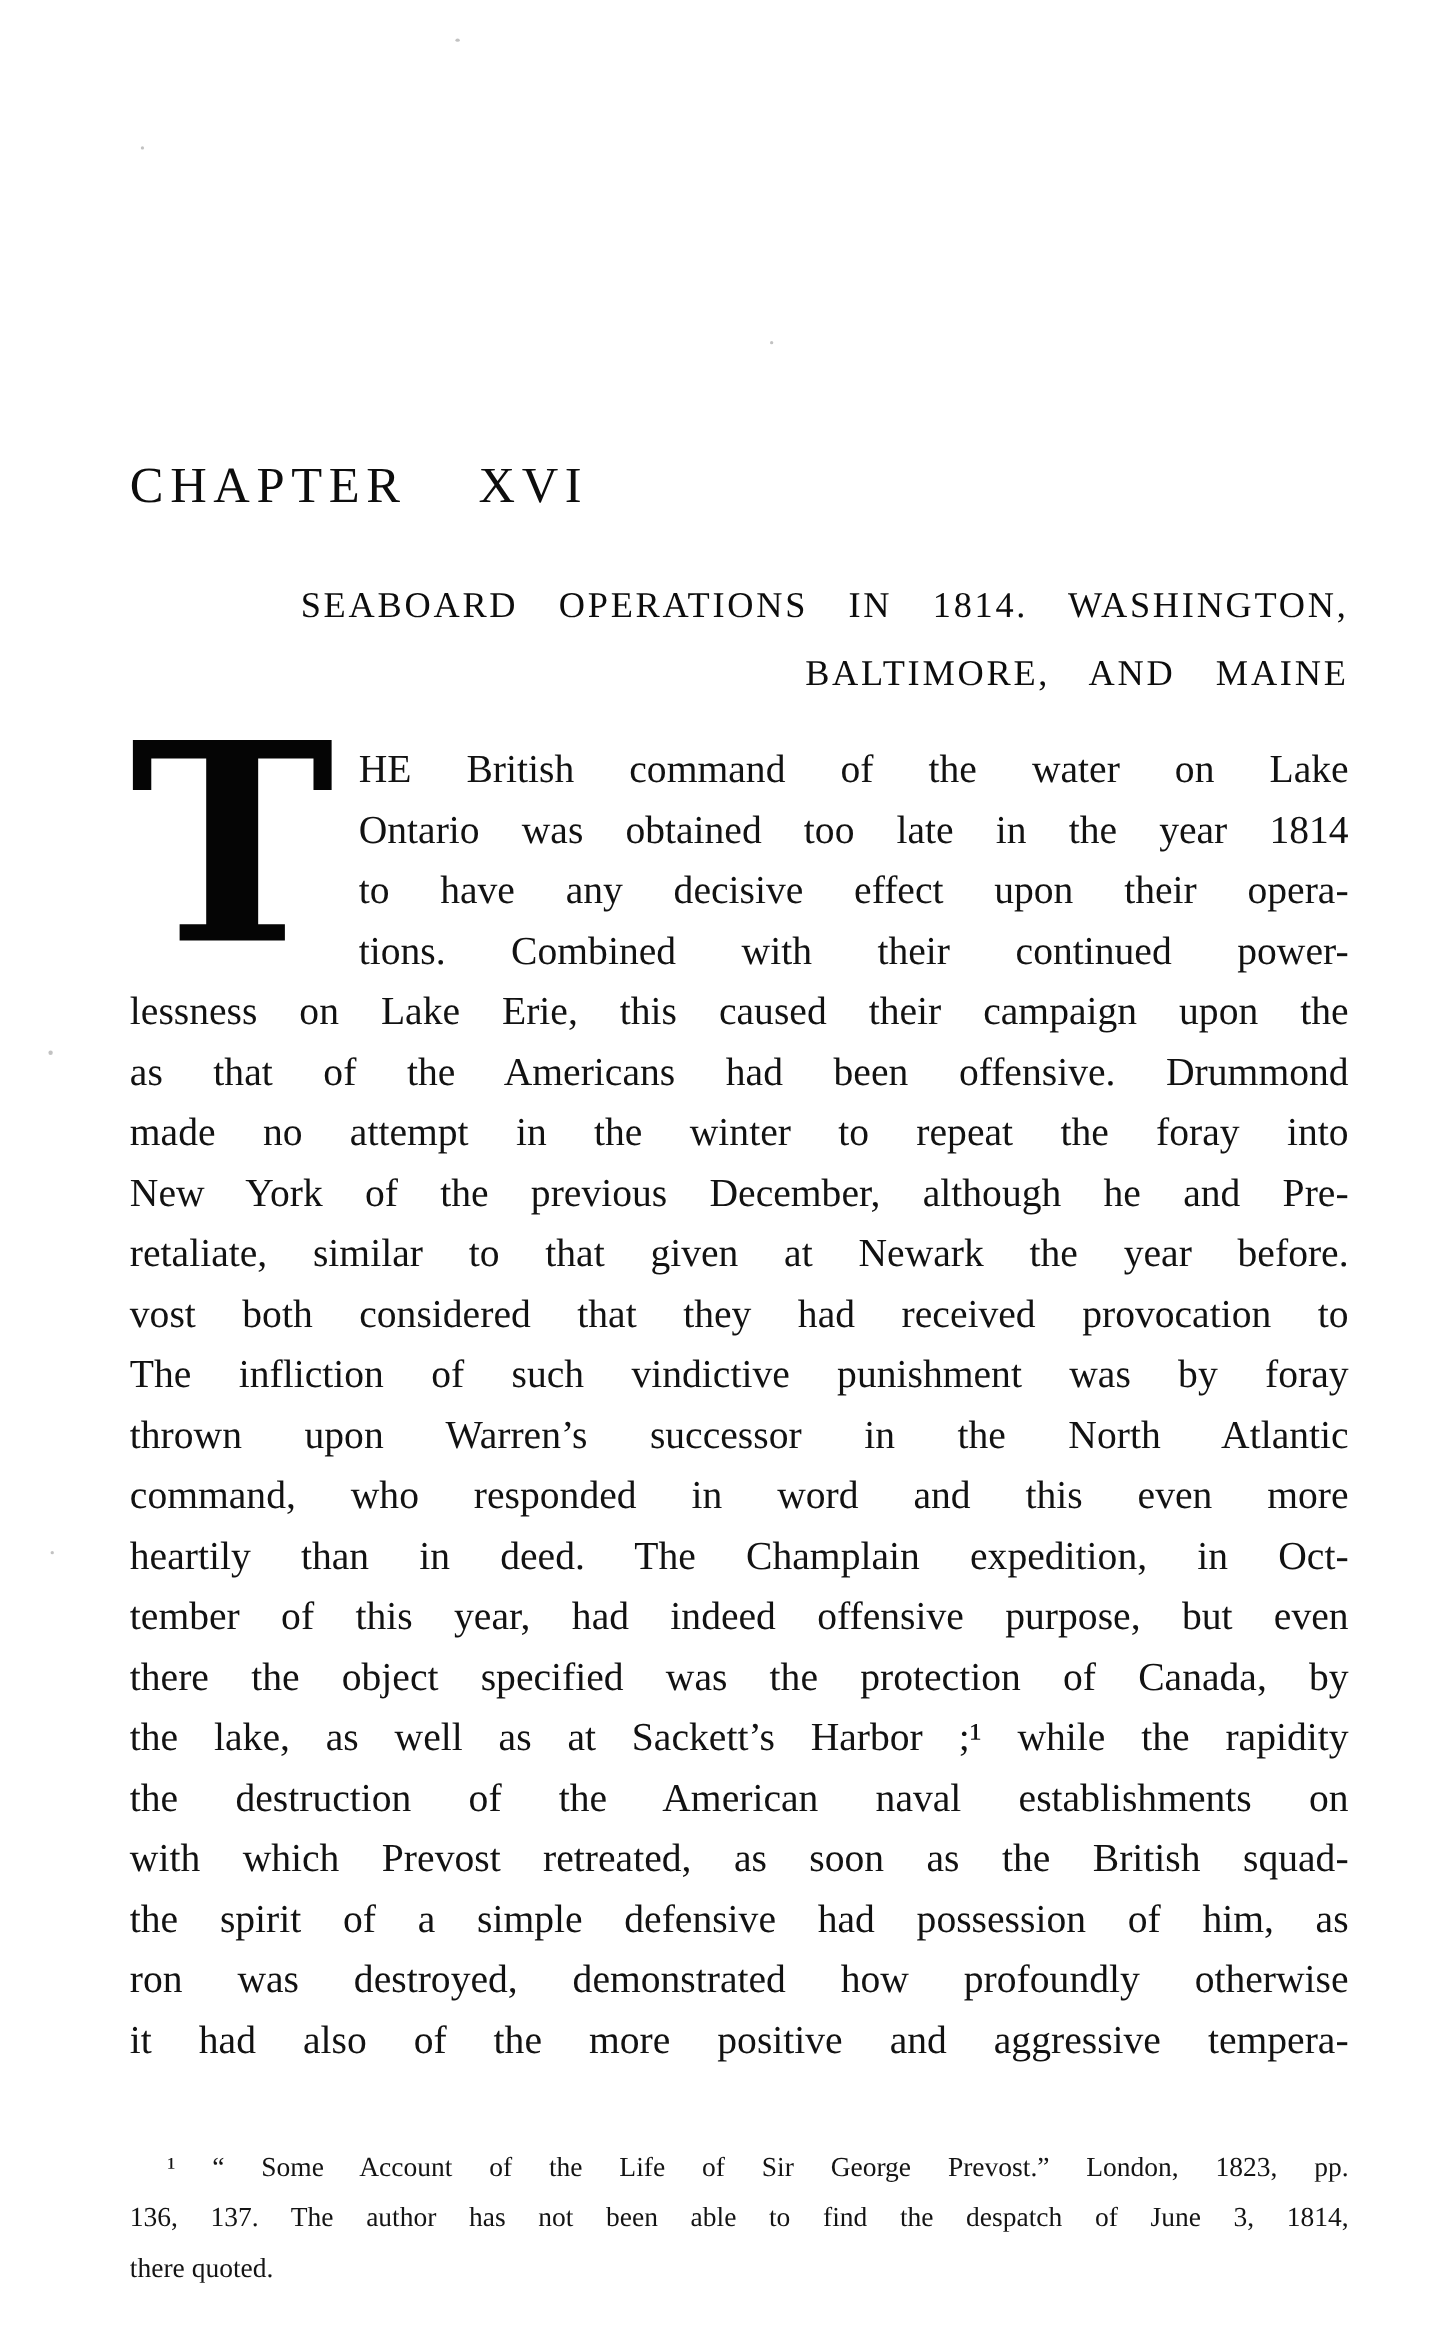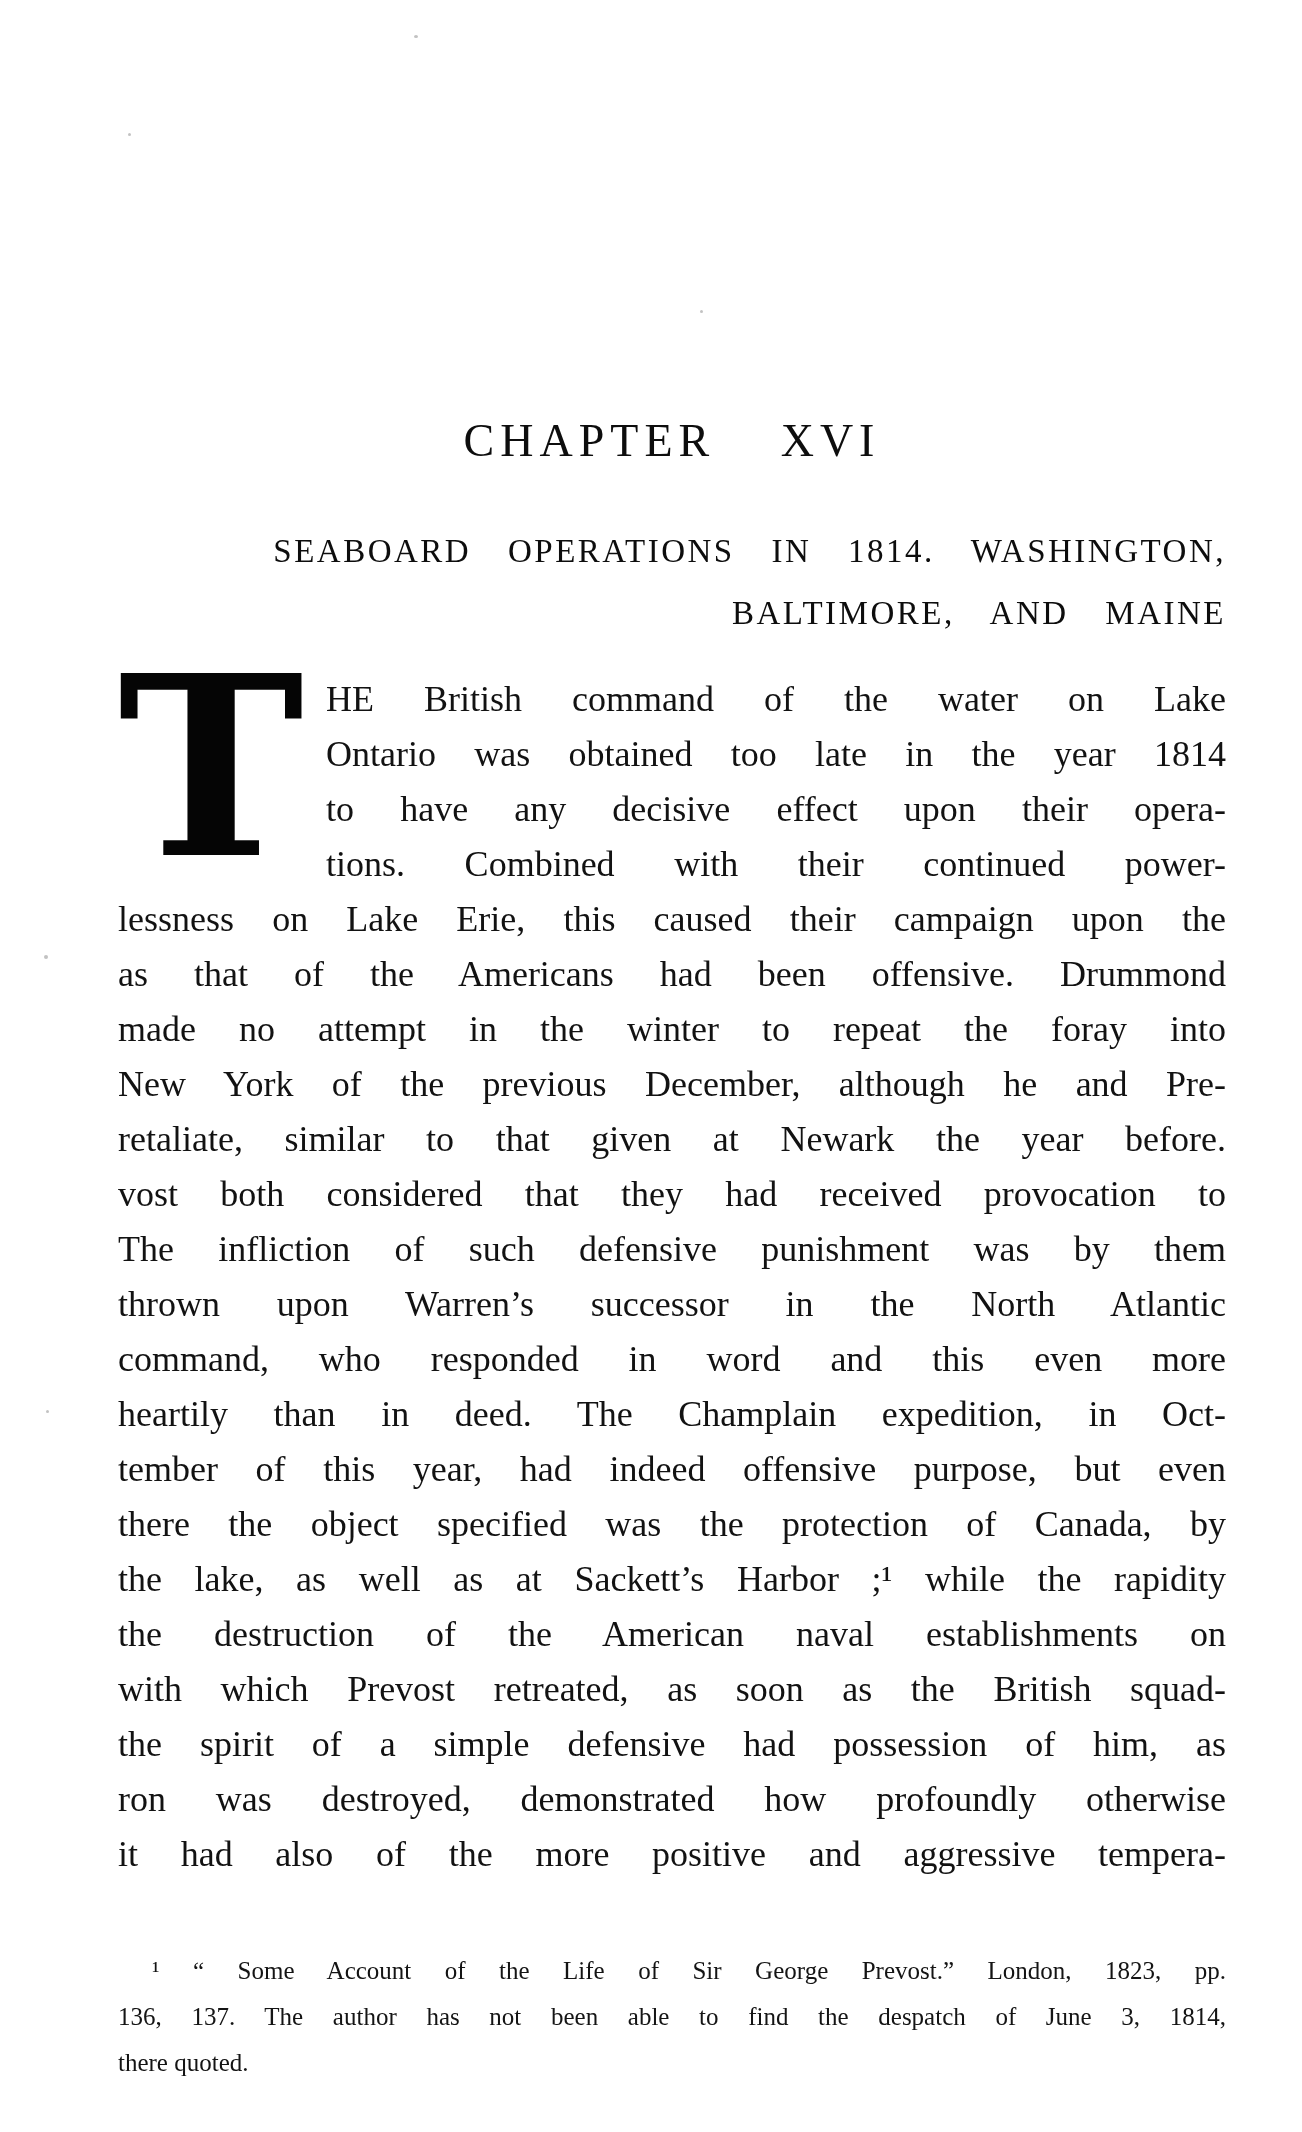--- a/index.html
+++ b/index.html
@@ -9,21 +9,21 @@
     height: 2132px;
     margin: 0 auto;
     background: #ffffff;
     color: #111111;
     font-family: "Liberation Serif", serif;
     overflow: hidden;
   }
   .chapter-heading {
     position: absolute;
     top: 414px; left: 118px; width: 1108px;
-    text-align: center;
+    text-align: left;
     font-size: 46px;
     letter-spacing: 6px;
     word-spacing: 48px;
     color: #0d0d0d;
   }
   .subtitle {
     position: absolute;
     top: 520px; left: 118px; width: 1108px;
     text-align: right;
     font-size: 33px;
@@ -97,21 +97,21 @@
     <div class="bline">HE British command of the water on Lake</div>
     <div class="bline">Ontario was obtained too late in the year 1814</div>
     <div class="bline">to have any decisive effect upon their opera-</div>
     <div class="bline">tions.  Combined with their continued power-</div>
     <div class="bline">lessness on Lake Erie, this caused their campaign upon the</div>
     <div class="bline">as that of the Americans had been offensive.  Drummond</div>
     <div class="bline">made no attempt in the winter to repeat the foray into</div>
     <div class="bline">New York of the previous December, although he and Pre-</div>
     <div class="bline">retaliate, similar to that given at Newark the year before.</div>
     <div class="bline">vost both considered that they had received provocation to</div>
-    <div class="bline">The infliction of such defensive punishment was by them</div>
+    <div class="bline">The infliction of such vindictive punishment was by foray</div>
     <div class="bline">thrown upon Warren’s successor in the North Atlantic</div>
     <div class="bline">command, who responded in word and this even more</div>
     <div class="bline">heartily than in deed.  The Champlain expedition, in Oct-</div>
     <div class="bline">tember of this year, had indeed offensive purpose, but even</div>
     <div class="bline">there the object specified was the protection of Canada, by</div>
     <div class="bline">the lake, as well as at Sackett’s Harbor ;¹ while the rapidity</div>
     <div class="bline">the destruction of the American naval establishments on</div>
     <div class="bline">with which Prevost retreated, as soon as the British squad-</div>
     <div class="bline">the spirit of a simple defensive had possession of him, as</div>
     <div class="bline">ron was destroyed, demonstrated how profoundly otherwise</div>

